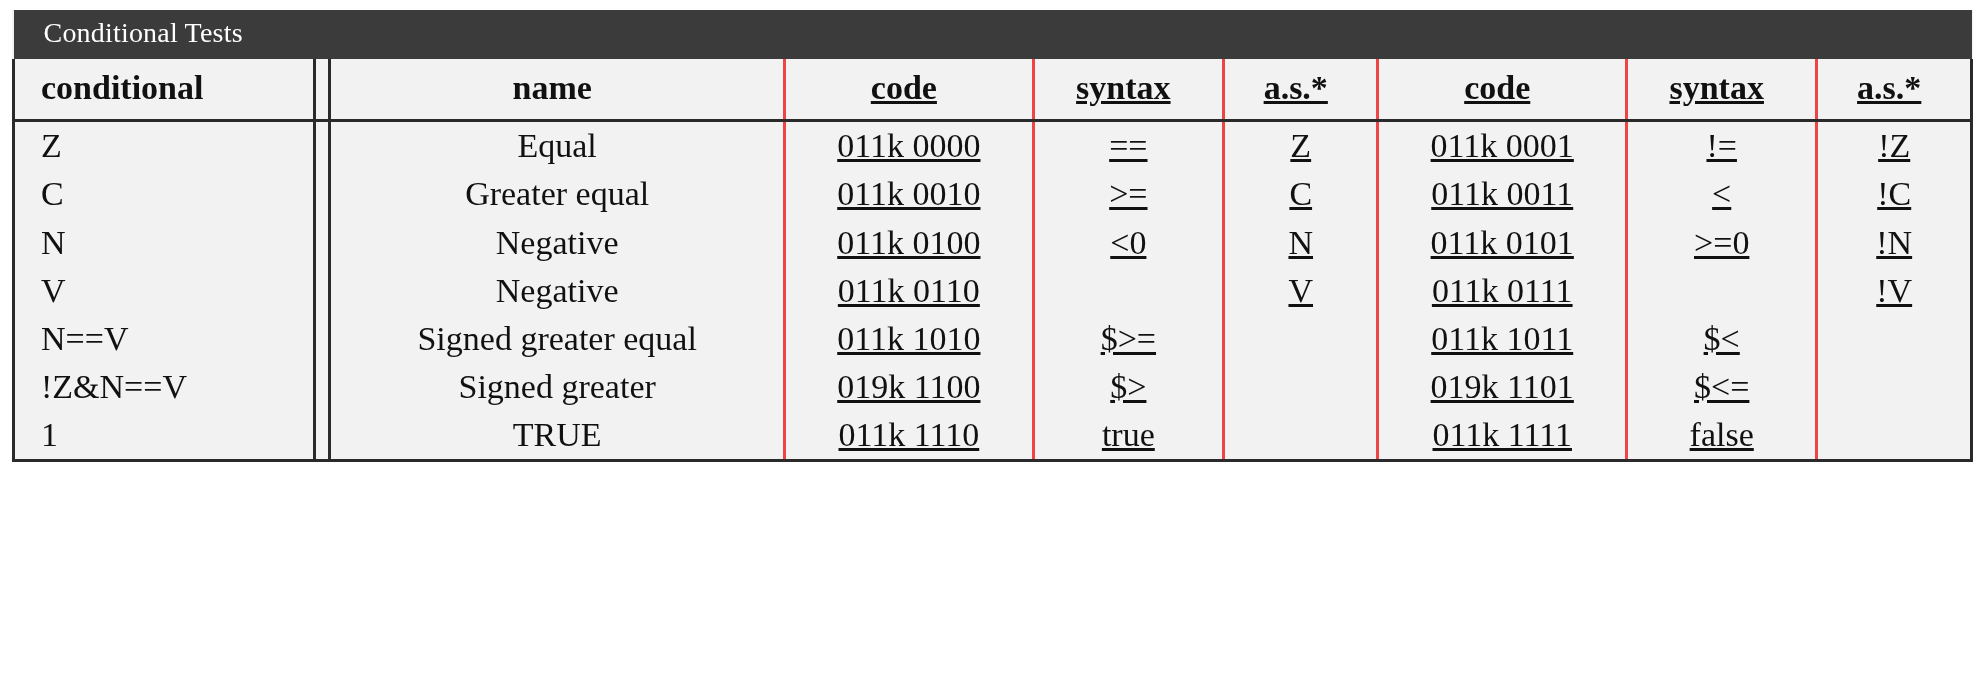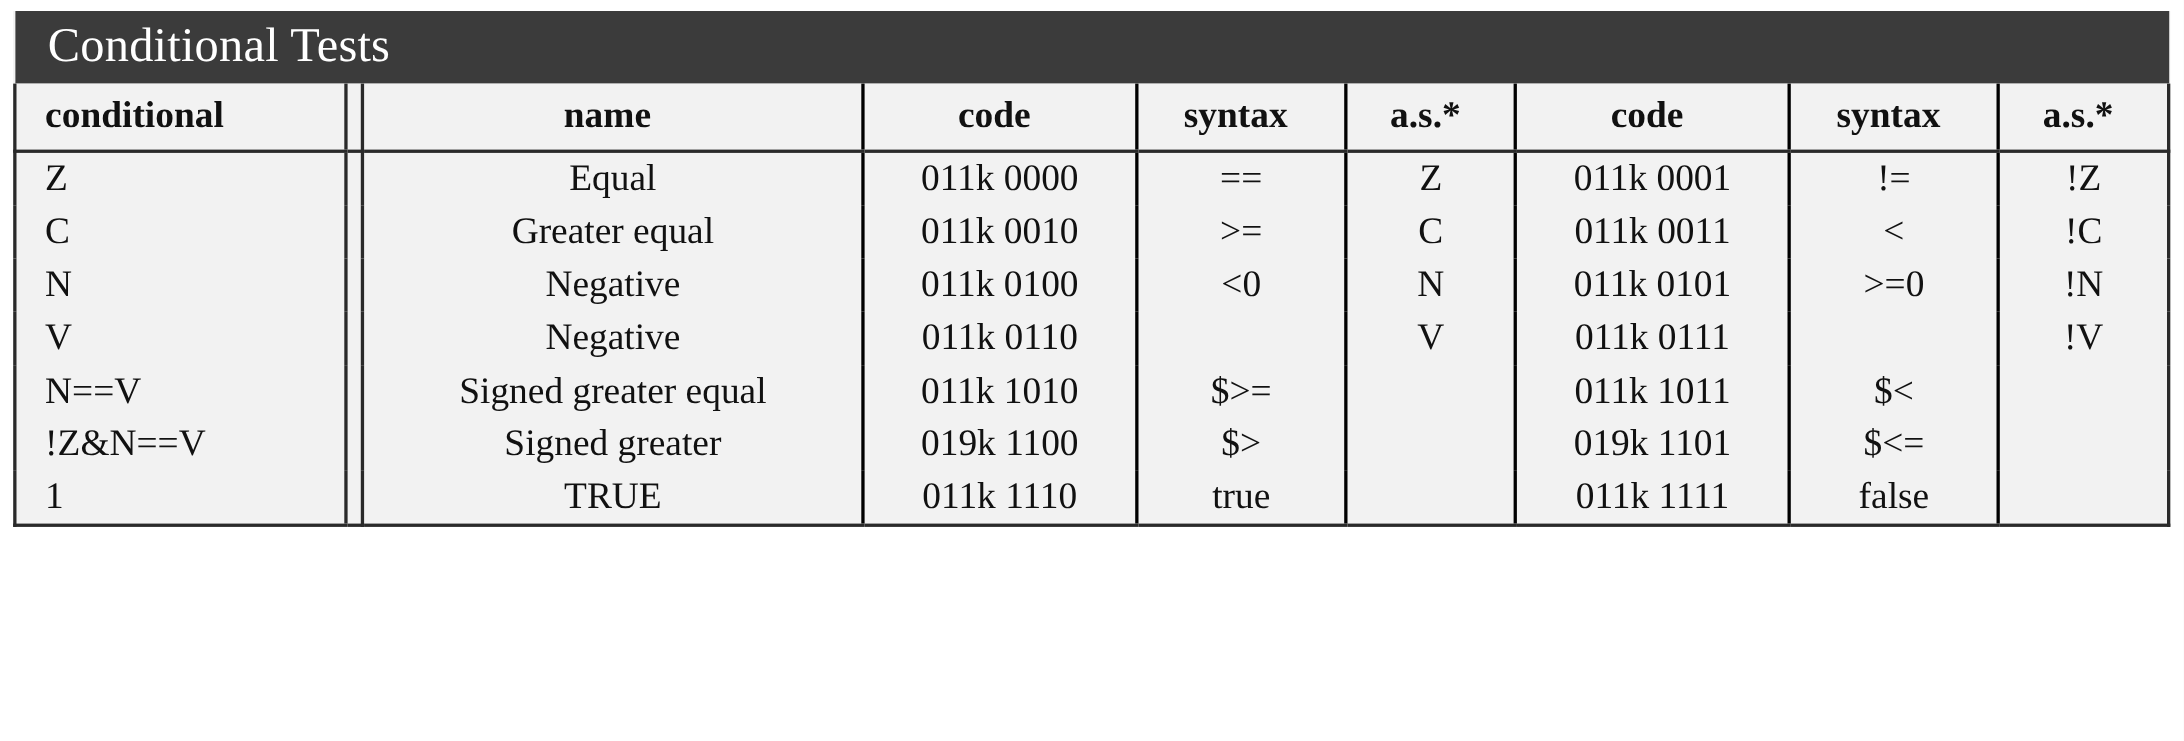--- a/index.html
+++ b/index.html
@@ -24,21 +24,21 @@
     border-collapse: collapse;
     width: 1961px;
     table-layout: fixed;
     background: #f2f2f2;
   }
 
   
   .title-row td {
     background: #3b3b3b;
     color: #ffffff;
-    font-size: 44px;
+    font-size: 28px;
     font-weight: normal;
     padding: 8px 10px 12px 30px;
     text-align: left;
     letter-spacing: 0.2px;
     line-height: 1.05;
     margin-top: 44px;
   }
 
   
   thead th {
@@ -63,21 +63,22 @@
     line-height: 1.12;
     background: #f2f2f2;
   }
   tbody td.left-cell {
     text-align: left;
     padding-left: 26px;
   }
 
   
   .vrule-left {
-    border-left: 3px solid #000000;
+    border-left: 3px solid #ef4444;
+    text-decoration: underline;
   }
 
   
   col.c-cond { width: 285px; }
   col.c-sep  { width: 14px; }
   col.c-name { width: 430px; }
   col.c-code1 { width: 235px; }
   col.c-syn1 { width: 180px; }
   col.c-as1  { width: 146px; }
   col.c-code2 { width: 235px; }

